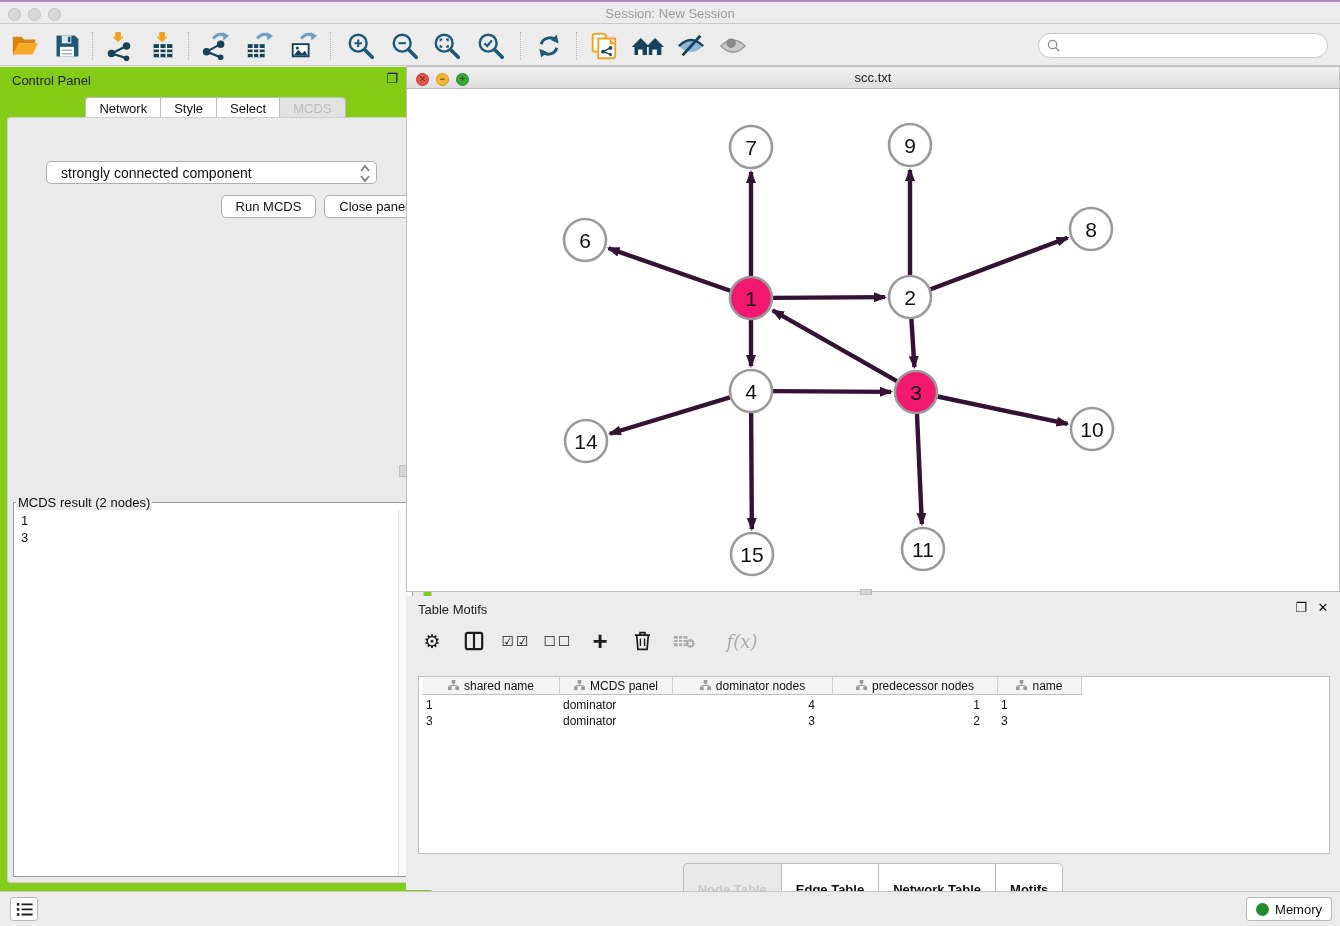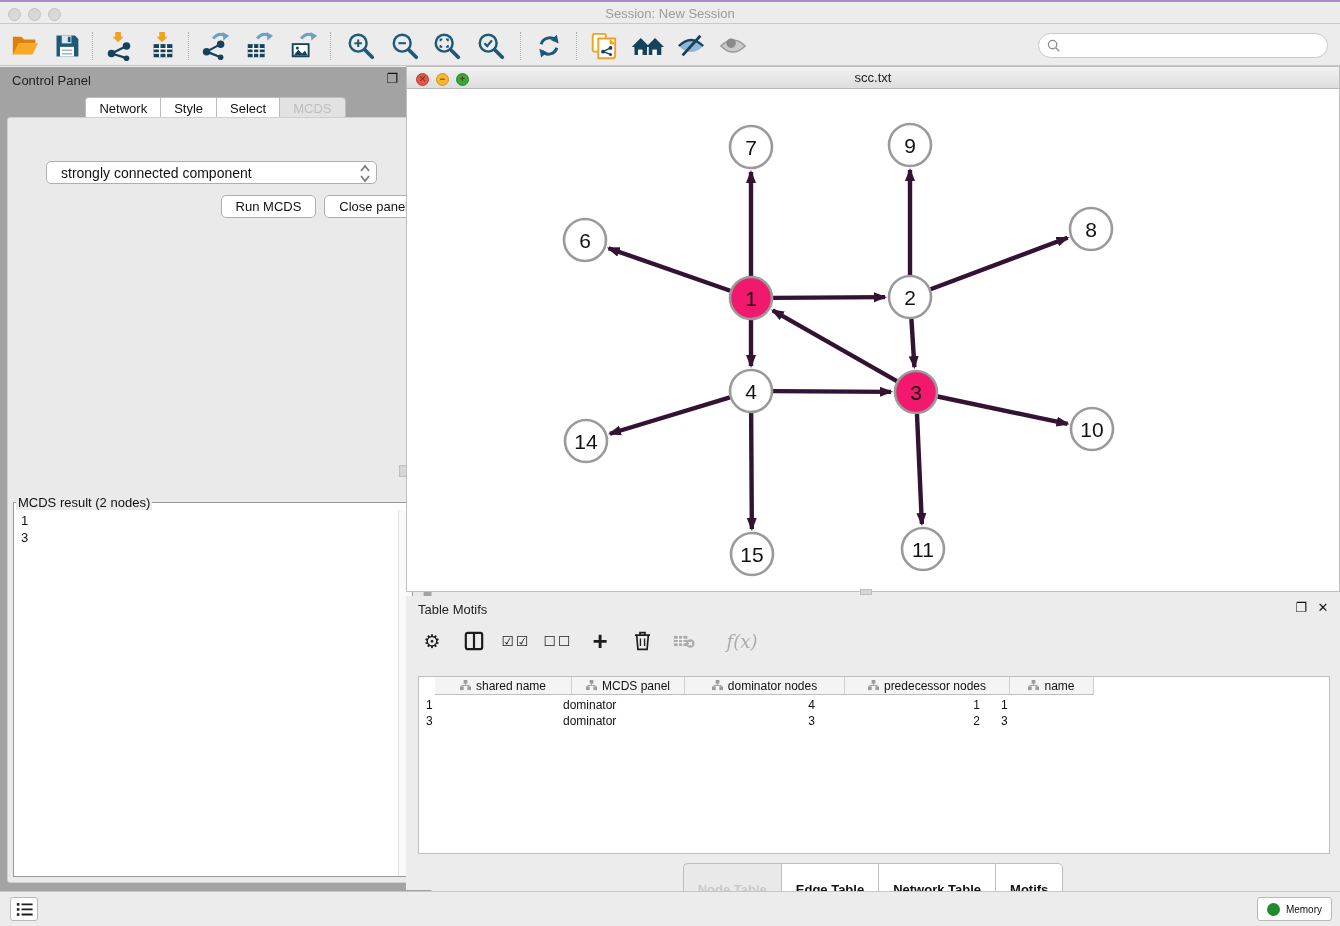--- a/index.html
+++ b/index.html
@@ -13,21 +13,21 @@
   .traffic.mac { font-size:9px; line-height:11px; text-align:center; color:#5d3c06; font-weight:bold; }
 
   
   #toolbar { left:0; top:26px; width:1340px; height:40px; background:#ECECEC; border-bottom:1px solid #C6C6C6; }
   .tbtn { position:absolute; top:3px; width:34px; height:34px; display:flex; align-items:center; justify-content:center; border-radius:4px; }
   .tsep { position:absolute; top:6px; width:0; height:28px; border-left:1px dotted #AFAFAF; }
   #searchbox { position:absolute; right:12px; top:7px; width:290px; height:25px; background:#fff; border:1px solid #C8C8C8; border-radius:13px; display:flex; align-items:center; padding-left:8px; }
   #searchbox input { border:none; outline:none; flex:1; font-size:13px; background:transparent; margin-left:5px; }
 
   
-  #control-panel { left:0; top:67px; width:432px; height:824px; background:#a3a3a3; border-right:1px solid #C6C6C6; }
+  #control-panel { left:0; top:67px; width:432px; height:824px; background:#84cc16; border-right:1px solid #C6C6C6; }
   .panel-title { position:absolute; left:12px; top:6px; font-size:13px; color:#222; }
   .wbtns { position:absolute; right:10px; top:5px; display:flex; gap:8px; font-size:13px; color:#111; }
   .wbtn { width:14px; height:14px; line-height:13px; text-align:center; cursor:default; }
   .cp-tabs { position:absolute; left:0; right:0; top:30px; display:flex; justify-content:center; }
   .cp-tab { background:#FFF; border:1px solid #BDBDBD; border-right:none; padding:3px 13px; font-size:13px; color:#111; }
   .cp-tab:first-child { border-radius:4px 0 0 4px; }
   .cp-tab:last-child { border-right:1px solid #BDBDBD; border-radius:0 4px 4px 0; }
   .cp-tab.selected { background:#E2E2E2; color:#BDBDBD; }
   .cp-content { position:absolute; left:7px; right:7px; top:50px; bottom:8px; background:#EAEAEA; border:1px solid #CFCFCF; border-radius:3px; }
   .opt-label { position:absolute; left:0; right:0; top:20px; text-align:center; font-size:14px; color:#111; }
@@ -48,34 +48,34 @@
   #net-canvas { position:absolute; left:0; top:22px; right:0; bottom:0; background:#FFF; }
   #net-canvas svg { position:absolute; left:0; top:0; }
 
   
   #table-panel { left:406px; top:596px; width:934px; height:294px; background:#ECECEC; }
   .tp-toolbar { position:absolute; left:12px; top:26px; right:12px; height:38px; display:flex; align-items:center; gap:14px; }
   .tp-btn { width:28px; height:28px; display:flex; align-items:center; justify-content:center; font-size:19px; color:#1c1c1c; }
   .tp-btn.gray { color:#ABABAB; }
   .tp-btn .fx { font-family:"DejaVu Serif","Liberation Serif",serif; font-style:italic; font-size:18px; color:#ABABAB;margin-left:32px; }
   .tp-table { position:absolute; left:12px; top:80px; right:10px; height:178px; background:#FFF; border:1px solid #BFBFBF; }
-  .thead { position:absolute; left:16px; top:0; height:18px; display:flex; }
+  .thead { position:absolute; left:4px; top:0; height:18px; display:flex; }
   .th { background:#F4F4F4; border-right:1px solid #CFCFCF; border-bottom:1px solid #BFBFBF; display:flex; align-items:center; justify-content:center; gap:5px; font-size:12px; color:#111; }
   .trow { position:absolute; display:flex; height:16px; }
   .td { font-size:12px; color:#111; padding:1px 14px 0 7px; }
   .tp-tabs { position:absolute; left:0; right:0; top:267px; display:flex; justify-content:center; }
   .tp-tab { background:#FFF; border:1px solid #BDBDBD; border-right:none; padding:18px 14px; font-size:13px; font-weight:bold; color:#111; }
   .tp-tab:first-child { border-radius:5px 0 0 5px; }
   .tp-tab:last-child { border-right:1px solid #BDBDBD; border-radius:0 5px 5px 0; }
   .tp-tab.selected { background:#E9E9E9; color:#C9C9C9; }
 
   
   #statusbar { left:0; top:891px; width:1340px; height:35px; background:#ECECEC; border-top:1px solid #C6C6C6; }
   .sq-btn { position:absolute; top:5px; height:24px; background:#FFF; border:1px solid #B9B9B9; border-radius:3px; display:flex; align-items:center; justify-content:center; }
-  #memory-btn { right:8px; padding:1px 9px; gap:6px; font-size:10px; color:#111; }
+  #memory-btn { right:8px; padding:1px 9px; gap:6px; font-size:13px; color:#111; }
   #memory-btn .dot { width:13px; height:13px; border-radius:50%; background:#1F8A2E; }
   .splitter-v { position:absolute; left:399px; top:465px; width:8px; height:12px; background:#D6D6D6; border:1px solid #BFBFBF; }
   .splitter-h { position:absolute; left:860px; top:589px; width:12px; height:6px; background:#D6D6D6; border:1px solid #BFBFBF; }
 </style>
 </head>
 <body>
 
 <div class="abs" id="titlebar">
   <span class="traffic" style="left:8px"></span>
   <span class="traffic" style="left:28px"></span>

